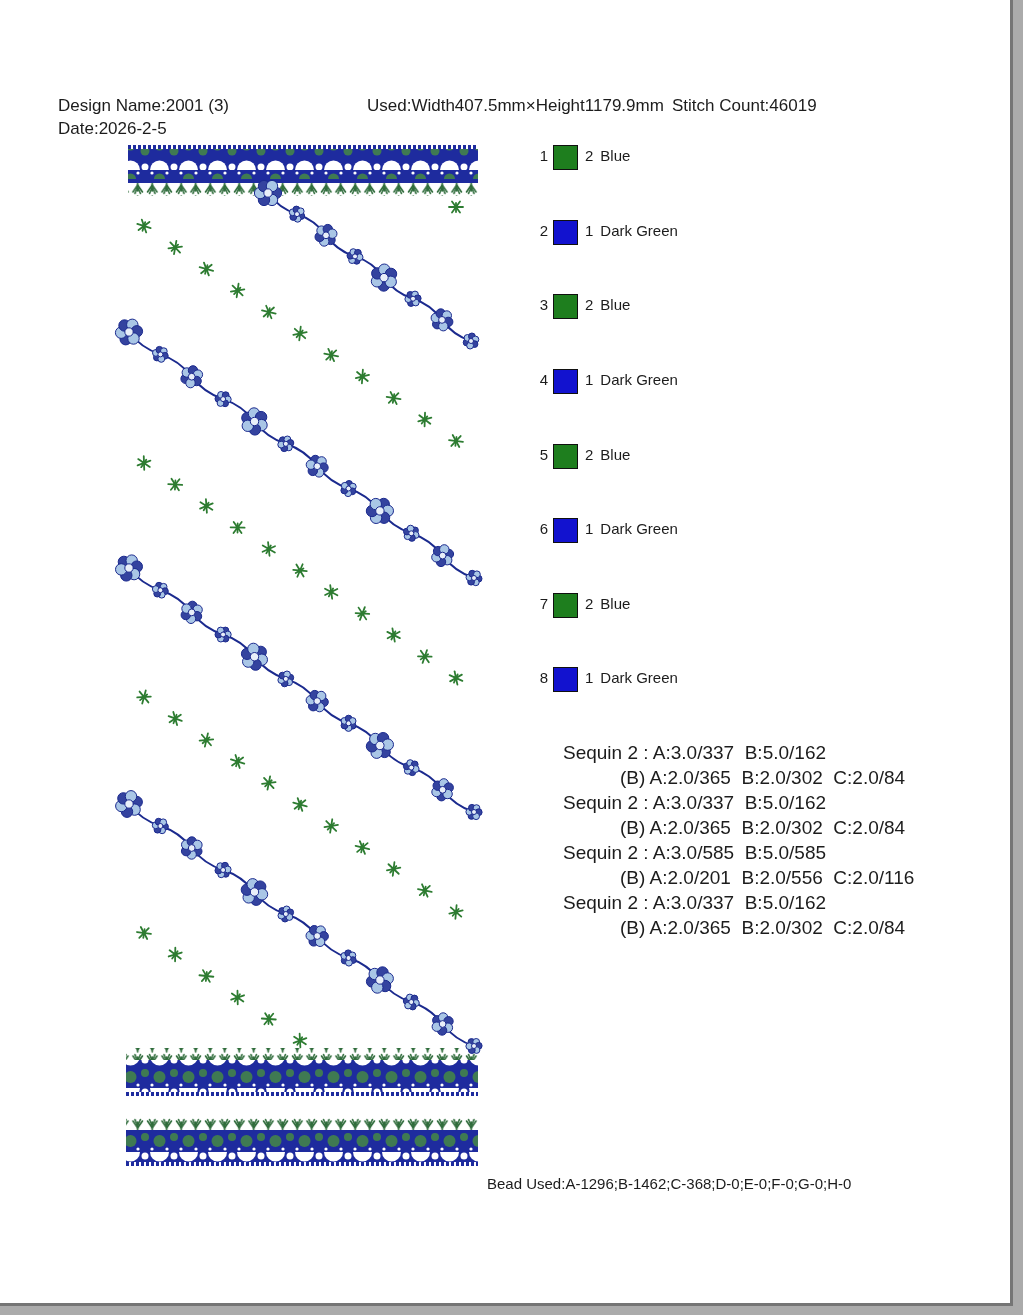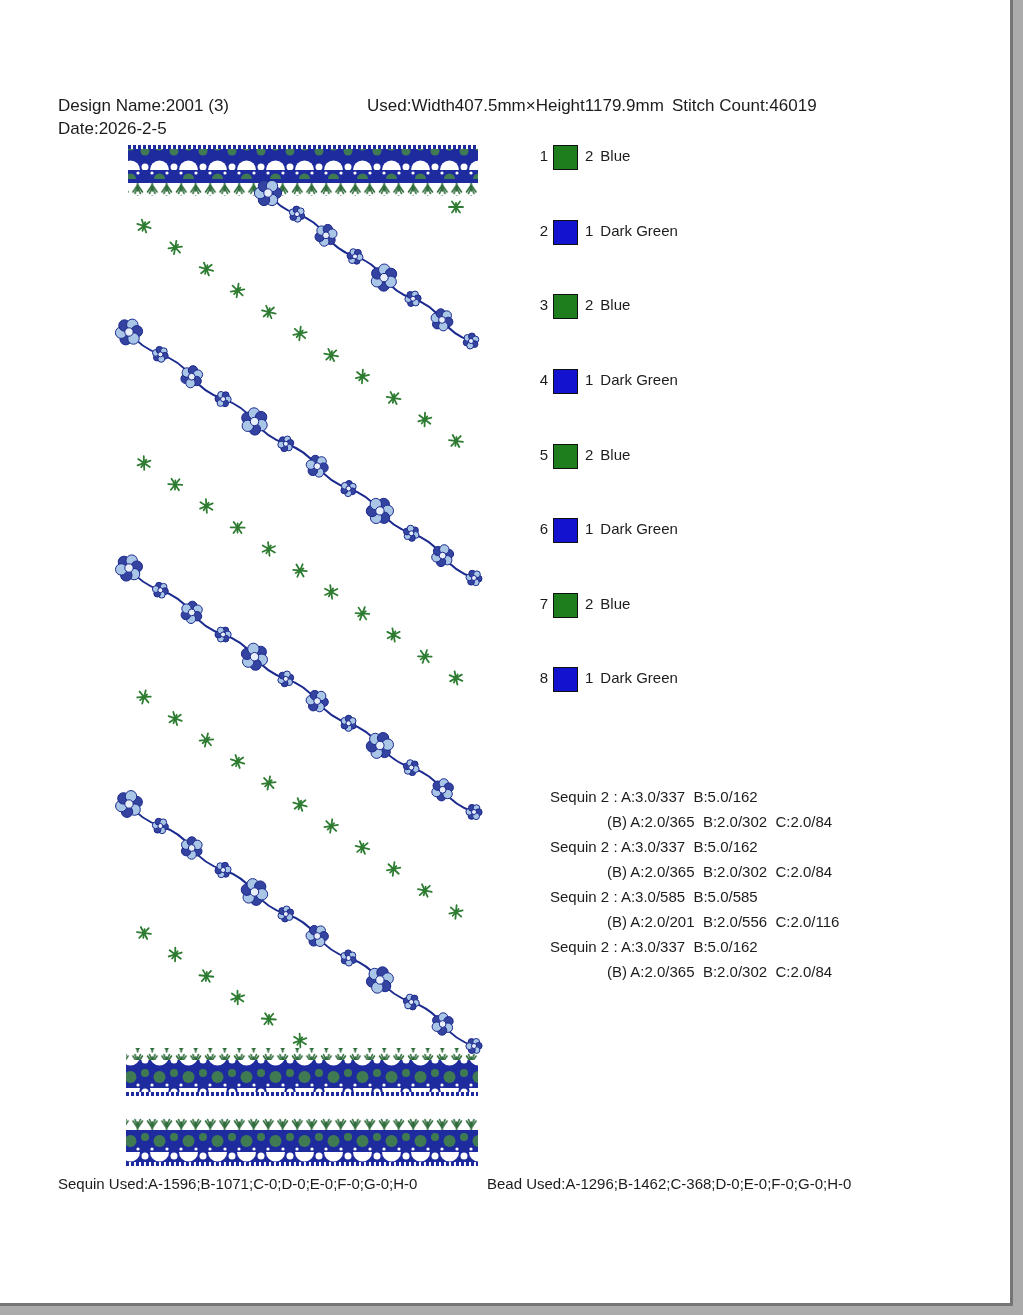--- a/index.html
+++ b/index.html
@@ -24,21 +24,21 @@
   .m-stitch{left:672px;top:96px;}
   .m-date{left:58px;top:119px;}
   .legend-row{
     position:absolute;left:532px;display:flex;align-items:flex-start;
     font-size:15px;line-height:19px;
   }
   .legend-num{width:16px;text-align:right;margin-right:5px;margin-top:1px;}
   .swatch{width:25px;height:25px;border:1.5px solid #101010;box-sizing:border-box;flex:0 0 auto;}
   .legend-count{margin-left:7px;margin-top:1px;}
   .legend-name{margin-left:7px;margin-top:1px;}
-  .sequin-block{position:absolute;left:550px;top:740px;font-size:15px;margin-top:44px;}
+  .sequin-block{position:absolute;left:563px;top:740px;font-size:19px;}
   .sequin-head{white-space:pre;line-height:25px;}
   .sequin-sub{white-space:pre;line-height:25px;padding-left:57px;}
   .footer-text{position:absolute;top:1175px;font-size:15px;white-space:pre;}
   .f-sequin{left:58px;}
   .f-bead{left:487px;}
 </style>
 </head>
 <body>
 
 <div class="page">
@@ -837,16 +837,15 @@
     <div class="sequin-head">Sequin 2 : A:3.0/337  B:5.0/162</div>
     <div class="sequin-sub">(B) A:2.0/365  B:2.0/302  C:2.0/84</div>
     <div class="sequin-head">Sequin 2 : A:3.0/337  B:5.0/162</div>
     <div class="sequin-sub">(B) A:2.0/365  B:2.0/302  C:2.0/84</div>
     <div class="sequin-head">Sequin 2 : A:3.0/585  B:5.0/585</div>
     <div class="sequin-sub">(B) A:2.0/201  B:2.0/556  C:2.0/116</div>
     <div class="sequin-head">Sequin 2 : A:3.0/337  B:5.0/162</div>
     <div class="sequin-sub">(B) A:2.0/365  B:2.0/302  C:2.0/84</div>
   </div>
 
-  <div class="footer-text f-sequin">Sequin Used:A-1596;B-1071;C-0;D-0;E-0;F-0;G-0;H-0</div>
   <div class="footer-text f-bead">Bead Used:A-1296;B-1462;C-368;D-0;E-0;F-0;G-0;H-0</div>
 
 </div>
 
 </body></html>

